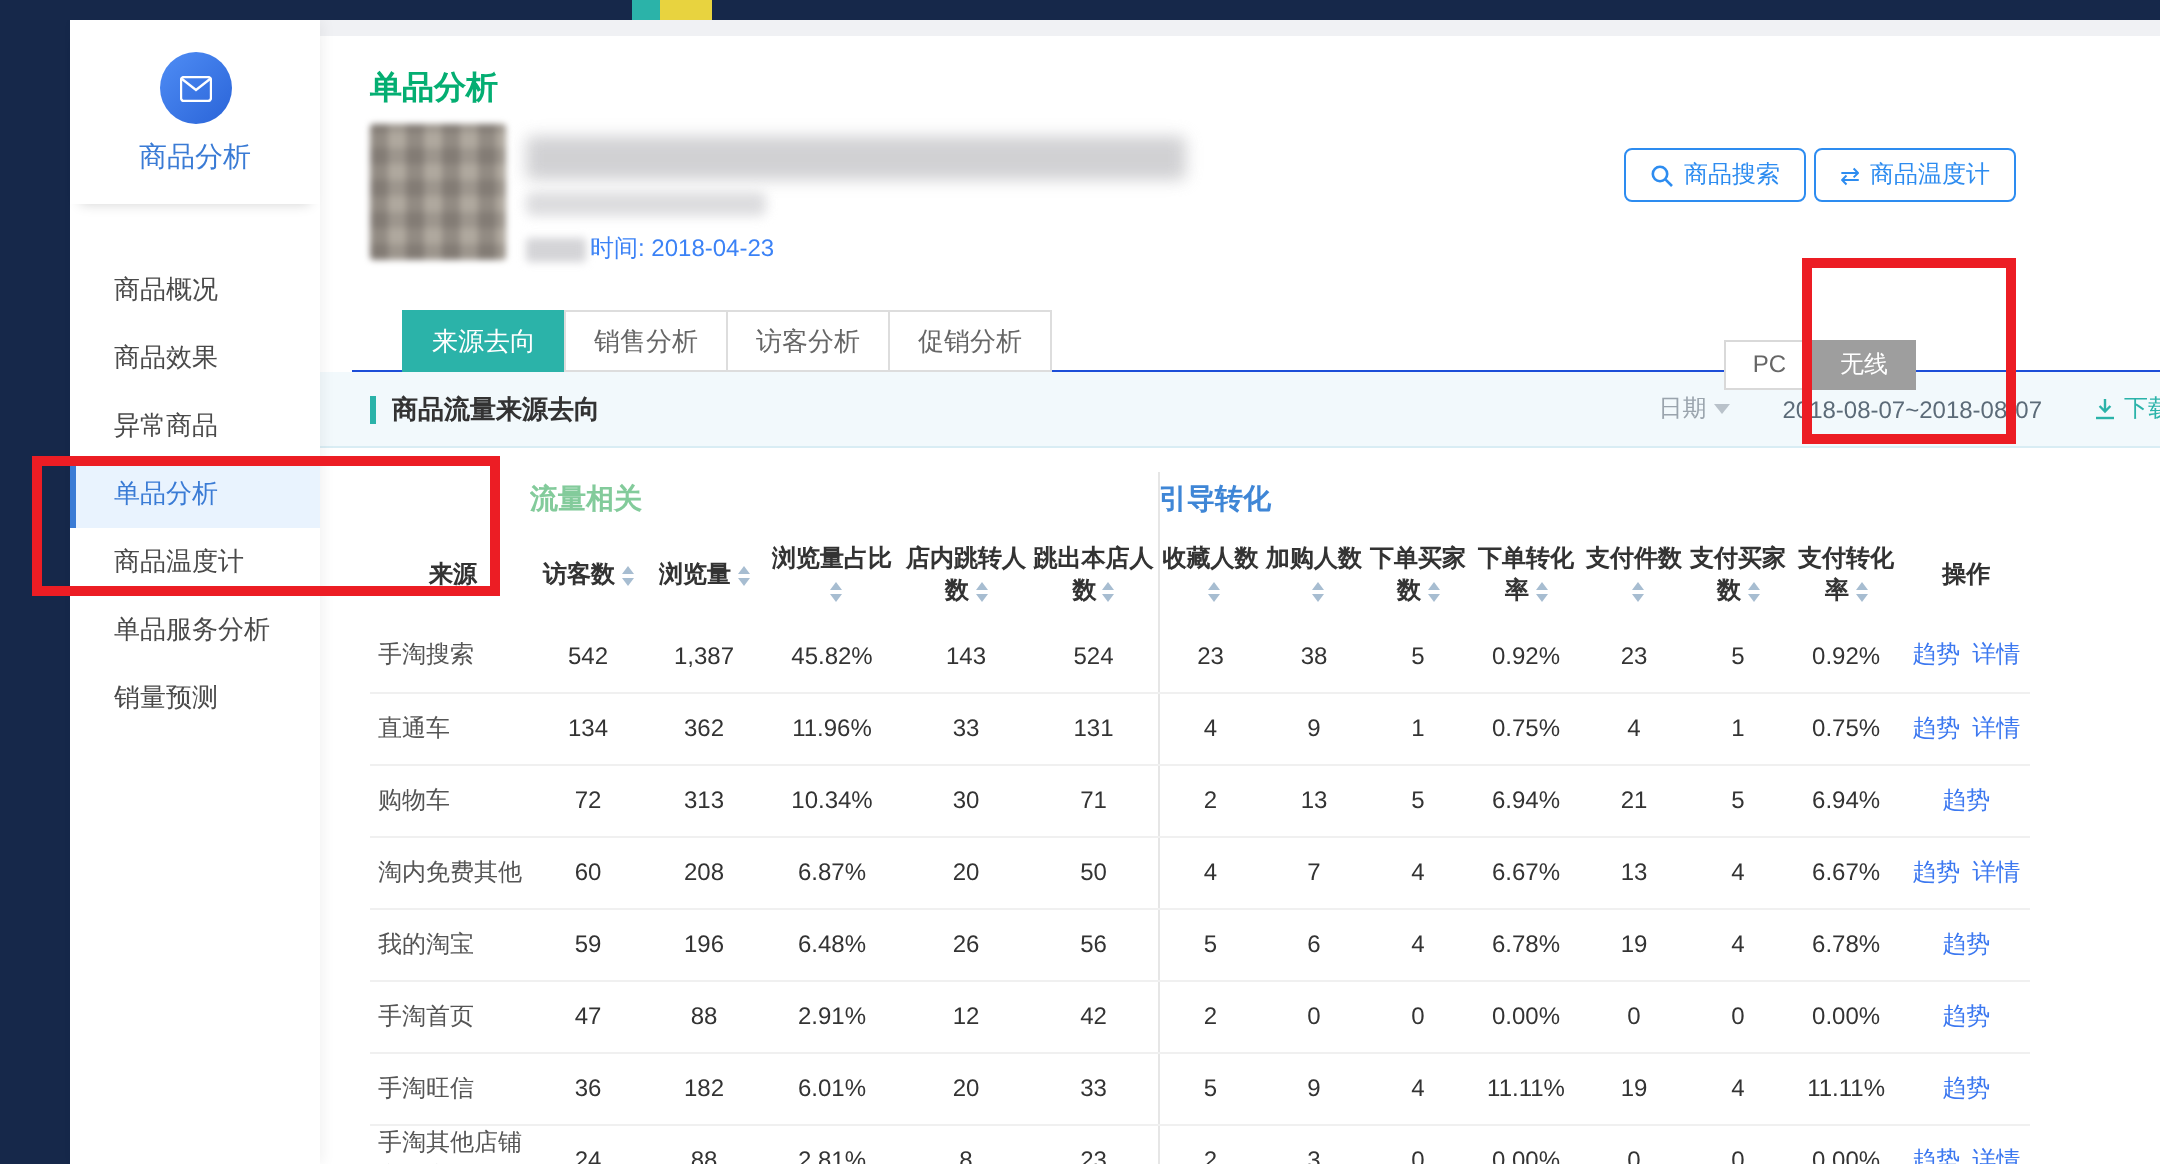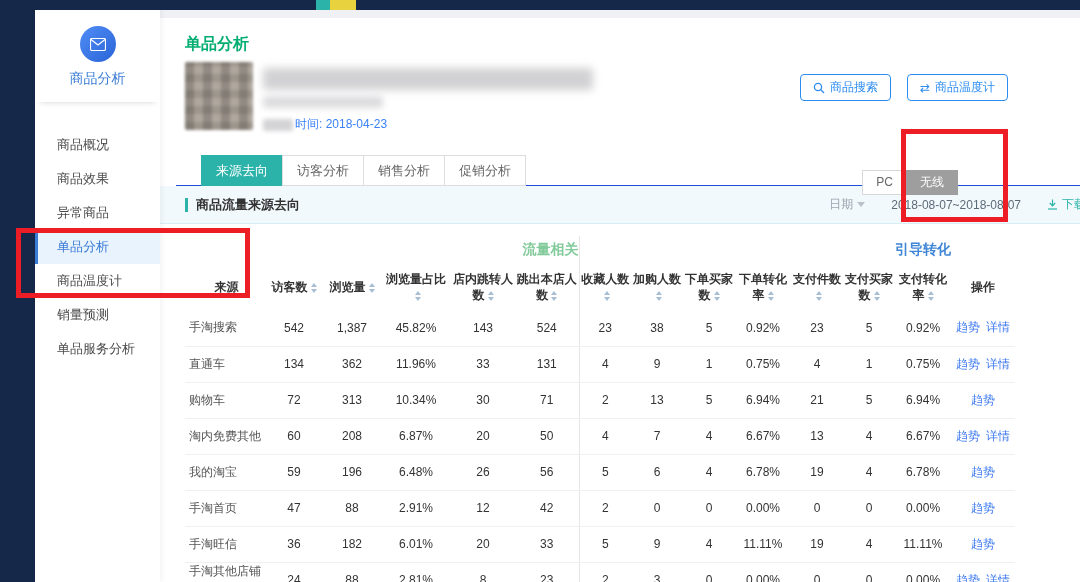--- a/index.html
+++ b/index.html
@@ -26,21 +26,21 @@
 .product{position:absolute;left:25px;top:52px;width:500px;height:78px}
 .p-img{position:absolute;left:0;top:0;width:68px;height:68px;border-radius:2px;background:
 repeating-linear-gradient(0deg,#b9b4ae 0 8px,#cfcac3 8px 16px),
 repeating-linear-gradient(90deg,rgba(140,133,126,.65) 0 9px,rgba(195,189,181,.65) 9px 18px);
 background-blend-mode:multiply;filter:blur(1.5px)}
 .p-blur1{position:absolute;left:78px;top:6px;width:330px;height:22px;background:#c9c9cc;filter:blur(4px);border-radius:3px;opacity:.85}
 .p-blur2{position:absolute;left:78px;top:34px;width:120px;height:12px;background:#d4d4d7;filter:blur(3px);border-radius:3px;opacity:.8}
 .p-time{position:absolute;left:78px;top:54px;font-size:12px;color:#3b82f6;display:flex;align-items:center;gap:2px}
 .p-time-blur{display:inline-block;width:30px;height:12px;background:#d4d4d7;filter:blur(2px);border-radius:2px}
 
-.hdr-btns{position:absolute;right:72px;top:64px;display:flex;gap:16px}
+.hdr-btns{position:absolute;right:72px;top:64px;display:flex;gap:4px}
 .hbtn{display:flex;align-items:center;gap:5px;height:27px;padding:0 12px;border:1px solid #2d8cf0;border-radius:4px;color:#2d8cf0;font-size:12px;background:#fff;cursor:pointer;font-family:inherit}
 .swap-glyph{font-size:12px;color:#2d8cf0}
 
 .tabs-row{position:absolute;left:16px;top:145px;width:920px;height:31px;border-bottom:1px solid #1d4ed8;padding-left:25px;display:flex}
 .tab{height:31px;line-height:29px;padding:0 14px;border:1px solid #ddd;background:#fff;color:#666;font-size:13px;margin-right:-1px;cursor:pointer}
 .tab.active{background:#2bb3a9;border-color:#2bb3a9;color:#fff}
 
 .dev-toggle{position:absolute;right:122px;top:160px;display:flex;z-index:3}
 .dev{height:25px;line-height:23px;padding:0 13px;border:1px solid #d9d9d9;background:#fff;color:#666;font-size:12px;margin-left:-1px;cursor:pointer}
 .dev.active{background:#9e9e9e;border-color:#9e9e9e;color:#fff}
@@ -50,21 +50,21 @@
 .sec-title::before{content:"";width:3px;height:14px;background:#2bb3a9;margin-right:8px}
 .sec-right{position:absolute;right:126px;display:flex;align-items:center;gap:26px}
 .date-label{font-size:12px;color:#9aa4ad;cursor:pointer}
 .caret{display:inline-block;margin-left:4px;border-left:4px solid transparent;border-right:4px solid transparent;border-top:5px solid #b9c2ca;vertical-align:middle}
 .date-range{font-size:12px;color:#5c6b78}
 .download{display:flex;align-items:center;gap:4px;font-size:12px;color:#2bb3a9;cursor:pointer}
 
 .table-wrap{position:absolute;left:25px;top:226px;width:830px}
 table{border-collapse:collapse;table-layout:fixed;width:830px}
 th,td{font-size:12px;color:#333;text-align:center;overflow:hidden}
-.group-row th{height:28px;font-size:14px;font-weight:bold;text-align:right;vertical-align:middle}
+.group-row th{height:28px;font-size:14px;font-weight:bold;text-align:left;vertical-align:middle}
 .g-traffic{color:#83cb9b}
 .g-convert{color:#3f86d6}
 .header-row th{height:46px;font-weight:bold;color:#333;vertical-align:middle;line-height:1.35;padding:0 1px}
 .header-row th.src{text-align:center;padding-left:4px}
 tbody td{height:36px;border-bottom:1px solid #f0f0f0}
 tbody td.src{text-align:left;padding-left:4px;color:#555}
 .div-l{border-left:1px solid #e6e6e6}
 .sort{display:inline-flex;flex-direction:column;gap:2px;margin-left:3px;vertical-align:middle}
 .sort i{display:block;width:0;height:0;border-left:3px solid transparent;border-right:3px solid transparent}
 .sort .u{border-bottom:4px solid #a7bdd1}
@@ -92,22 +92,22 @@
         </svg>
     </div>
     <div class="brand-label">商品分析</div>
   </div>
   <nav class="menu" id="sidebar-menu">
       <div class="menu-item">商品概况</div>
       <div class="menu-item">商品效果</div>
       <div class="menu-item">异常商品</div>
       <div class="menu-item active">单品分析</div>
       <div class="menu-item">商品温度计</div>
+      <div class="menu-item">单品服务分析</div>
       <div class="menu-item">销量预测</div>
-      <div class="menu-item">单品服务分析</div>
     </nav>
 </aside>
 
 <main class="main">
   <div class="main-topstrip"></div>
   <h1 class="page-title">单品分析</h1>
 
   <div class="product">
     <div class="p-img"></div>
     <div class="p-blur1"></div>
@@ -127,22 +127,22 @@
       <span>商品搜索</span>
     </button>
     <button class="hbtn">
       <span class="swap-glyph">⇄</span>
       <span>商品温度计</span>
     </button>
   </div>
 
   <div class="tabs-row" id="tabs-row">
       <div class="tab active">来源去向</div>
+      <div class="tab">销售分析</div>
       <div class="tab">访客分析</div>
-      <div class="tab">销售分析</div>
       <div class="tab">促销分析</div>
     </div>
   <div class="dev-toggle" id="dev-toggle">
       <div class="dev">PC</div>
       <div class="dev active">无线</div>
     </div>
 
   <div class="section">
     <div class="sec-title">商品流量来源去向</div>
     <div class="sec-right">

